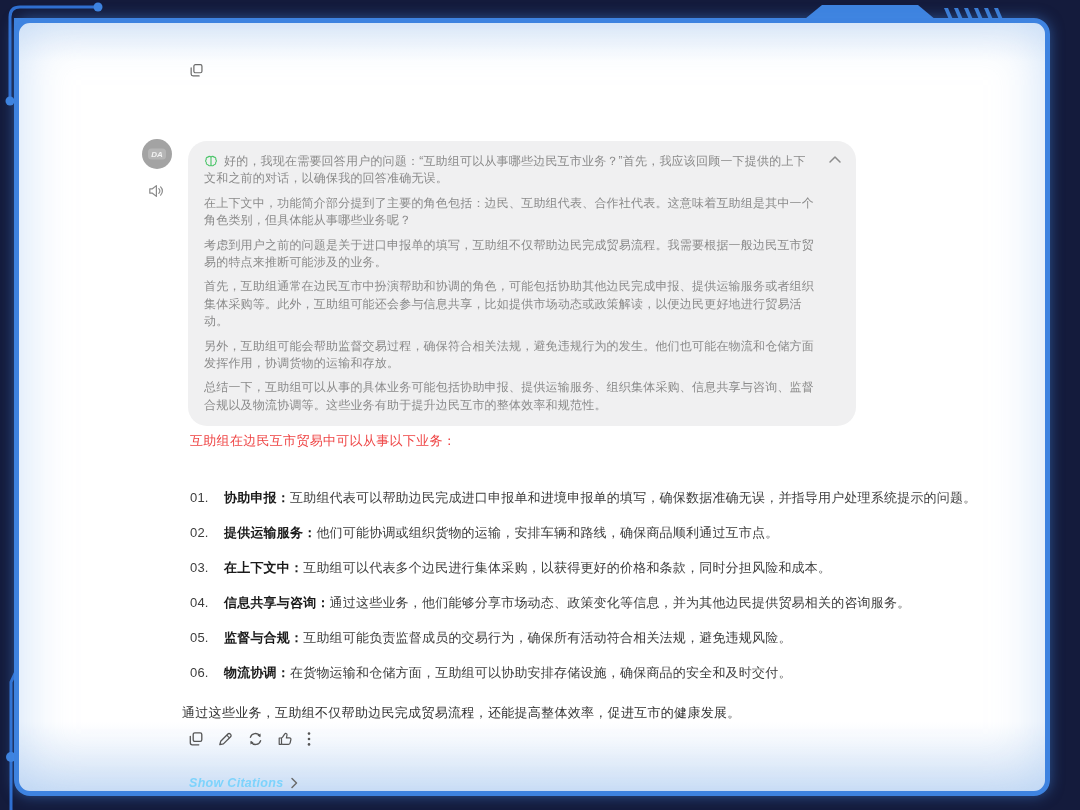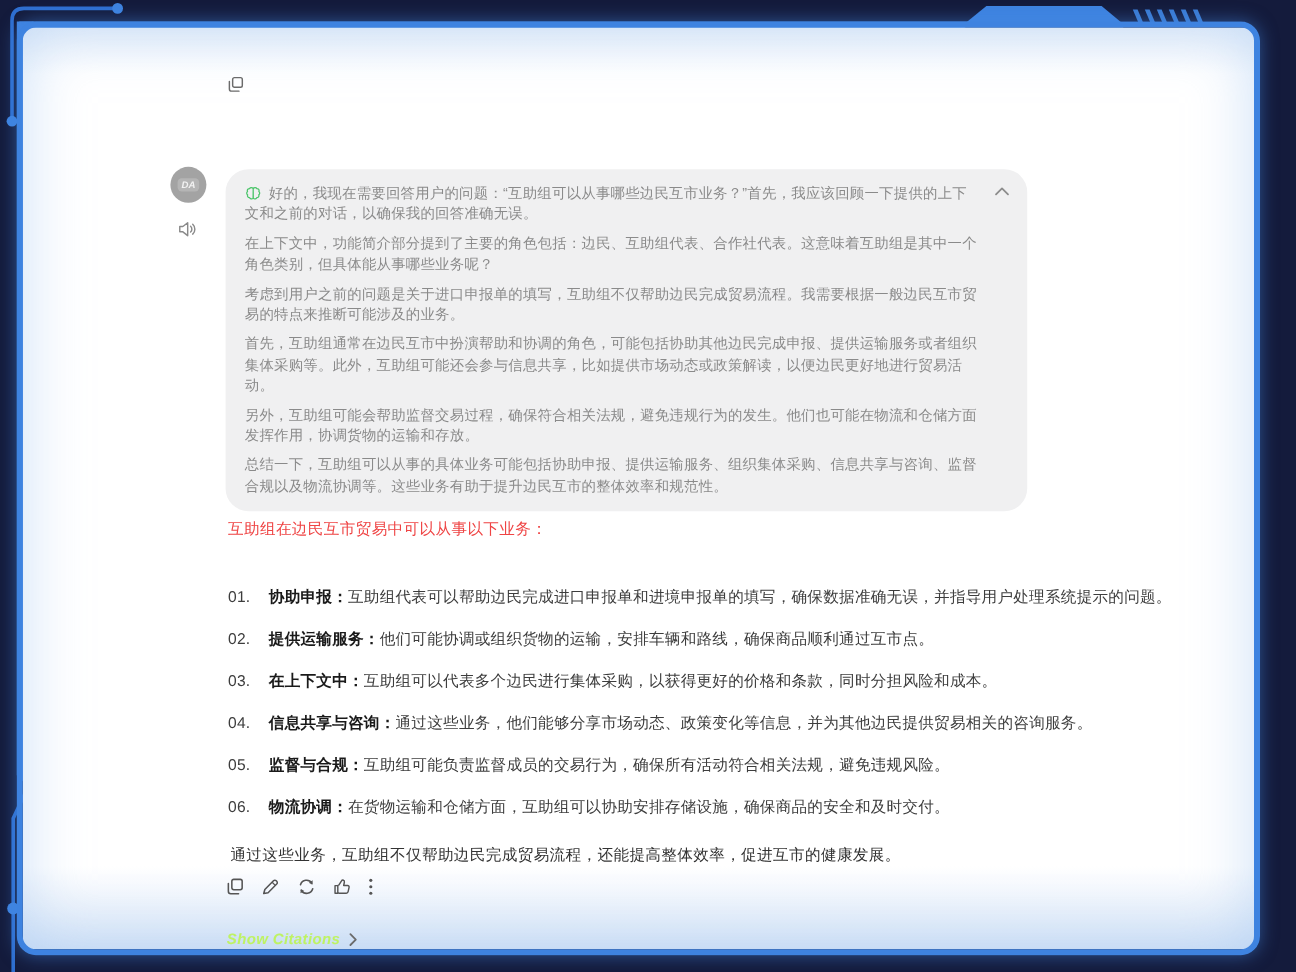--- a/index.html
+++ b/index.html
@@ -49,29 +49,29 @@
   .thinking p:last-child{margin-bottom:0;}
   .brain{display:inline-block;vertical-align:-3px;margin-right:6px;}
   .collapse-btn{position:absolute;right:14px;top:14px;}
 
   
   .answer-intro{position:absolute;left:190px;top:432px;width:846px;font-size:13px;color:#ef4444;letter-spacing:.3px;}
   .biz-list{position:absolute;left:190px;top:489px;width:852px;}
   .biz-item{display:flex;margin-bottom:17px;font-size:13px;line-height:18px;color:#3d3d3d;letter-spacing:.2px;align-items:flex-end;}
   .biz-item .num{width:34px;flex:0 0 auto;color:#3d3d3d;}
   .biz-item .title{font-weight:700;color:#1a1a1a;}
-  .answer-closing{position:absolute;left:192px;top:704px;width:846px;font-size:13px;color:#333;letter-spacing:.3px;}
+  .answer-closing{position:absolute;left:182px;top:704px;width:846px;font-size:13px;color:#333;letter-spacing:.3px;}
 
   
   .actions{position:absolute;left:188px;top:731px;display:flex;gap:13px;align-items:center;}
 
   
   .citations{
     position:absolute;left:189px;top:776px;display:flex;align-items:center;gap:7px;
-    font-size:12.5px;font-style:italic;font-weight:600;color:#bef264;cursor:pointer;letter-spacing:.3px;
+    font-size:12.5px;font-style:italic;font-weight:600;color:#7dd3fc;cursor:pointer;letter-spacing:.3px;
   }
 
   svg{display:block;}
 </style>
 </head>
 <body>
 
 <div class="stage">
 
   <svg class="frame-decor" width="1080" height="810" viewBox="0 0 1080 810">

